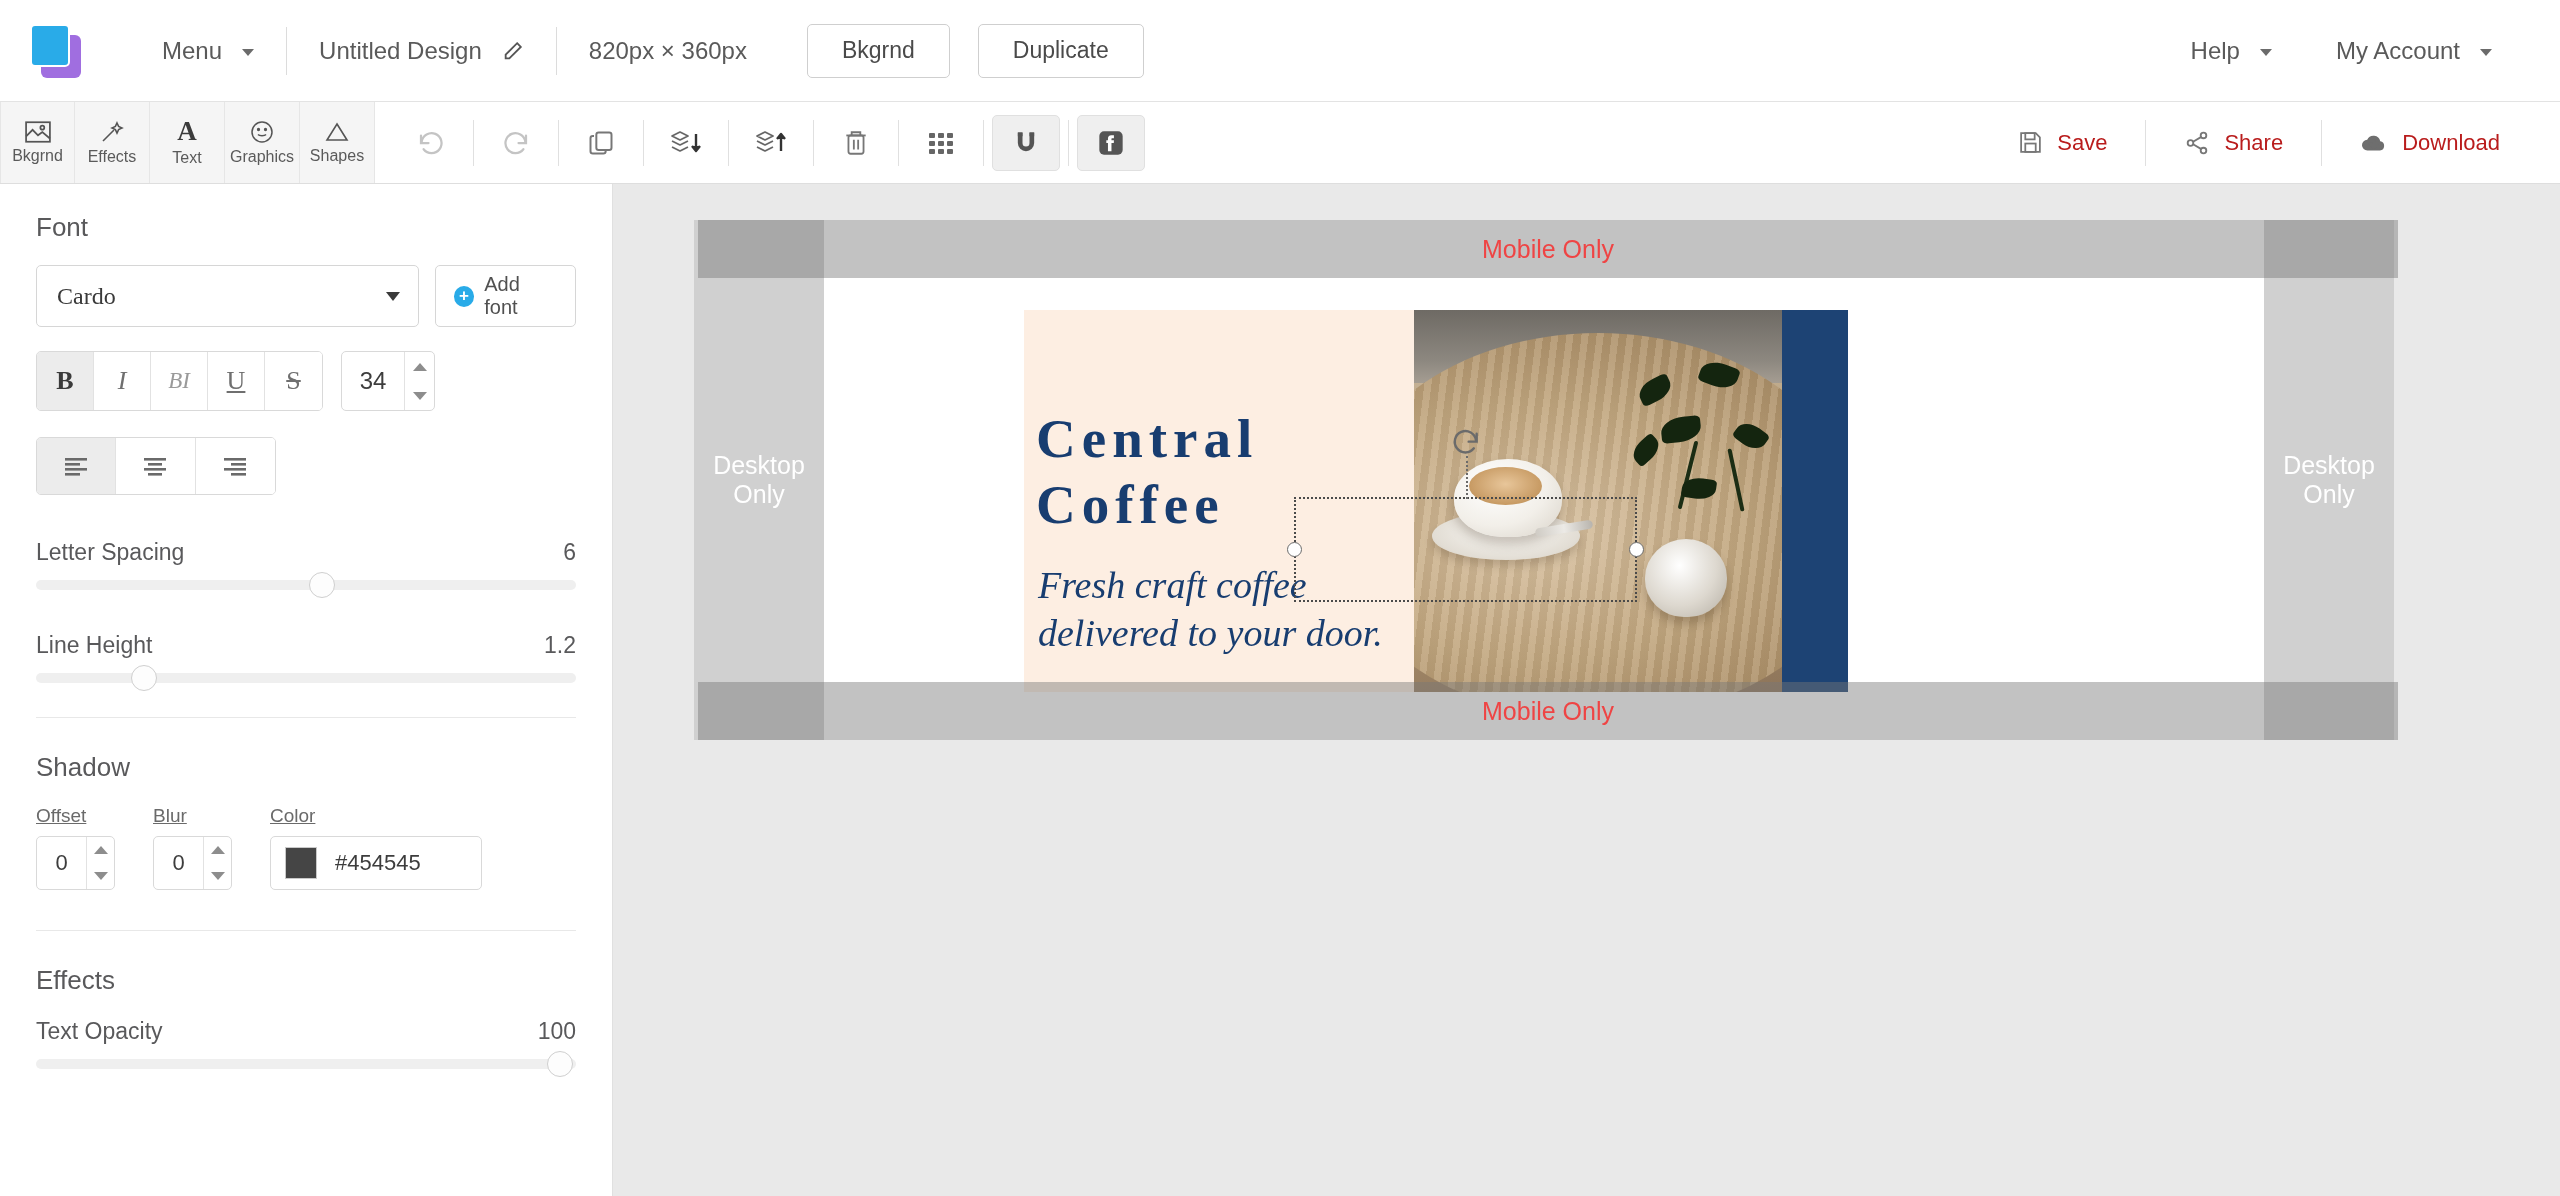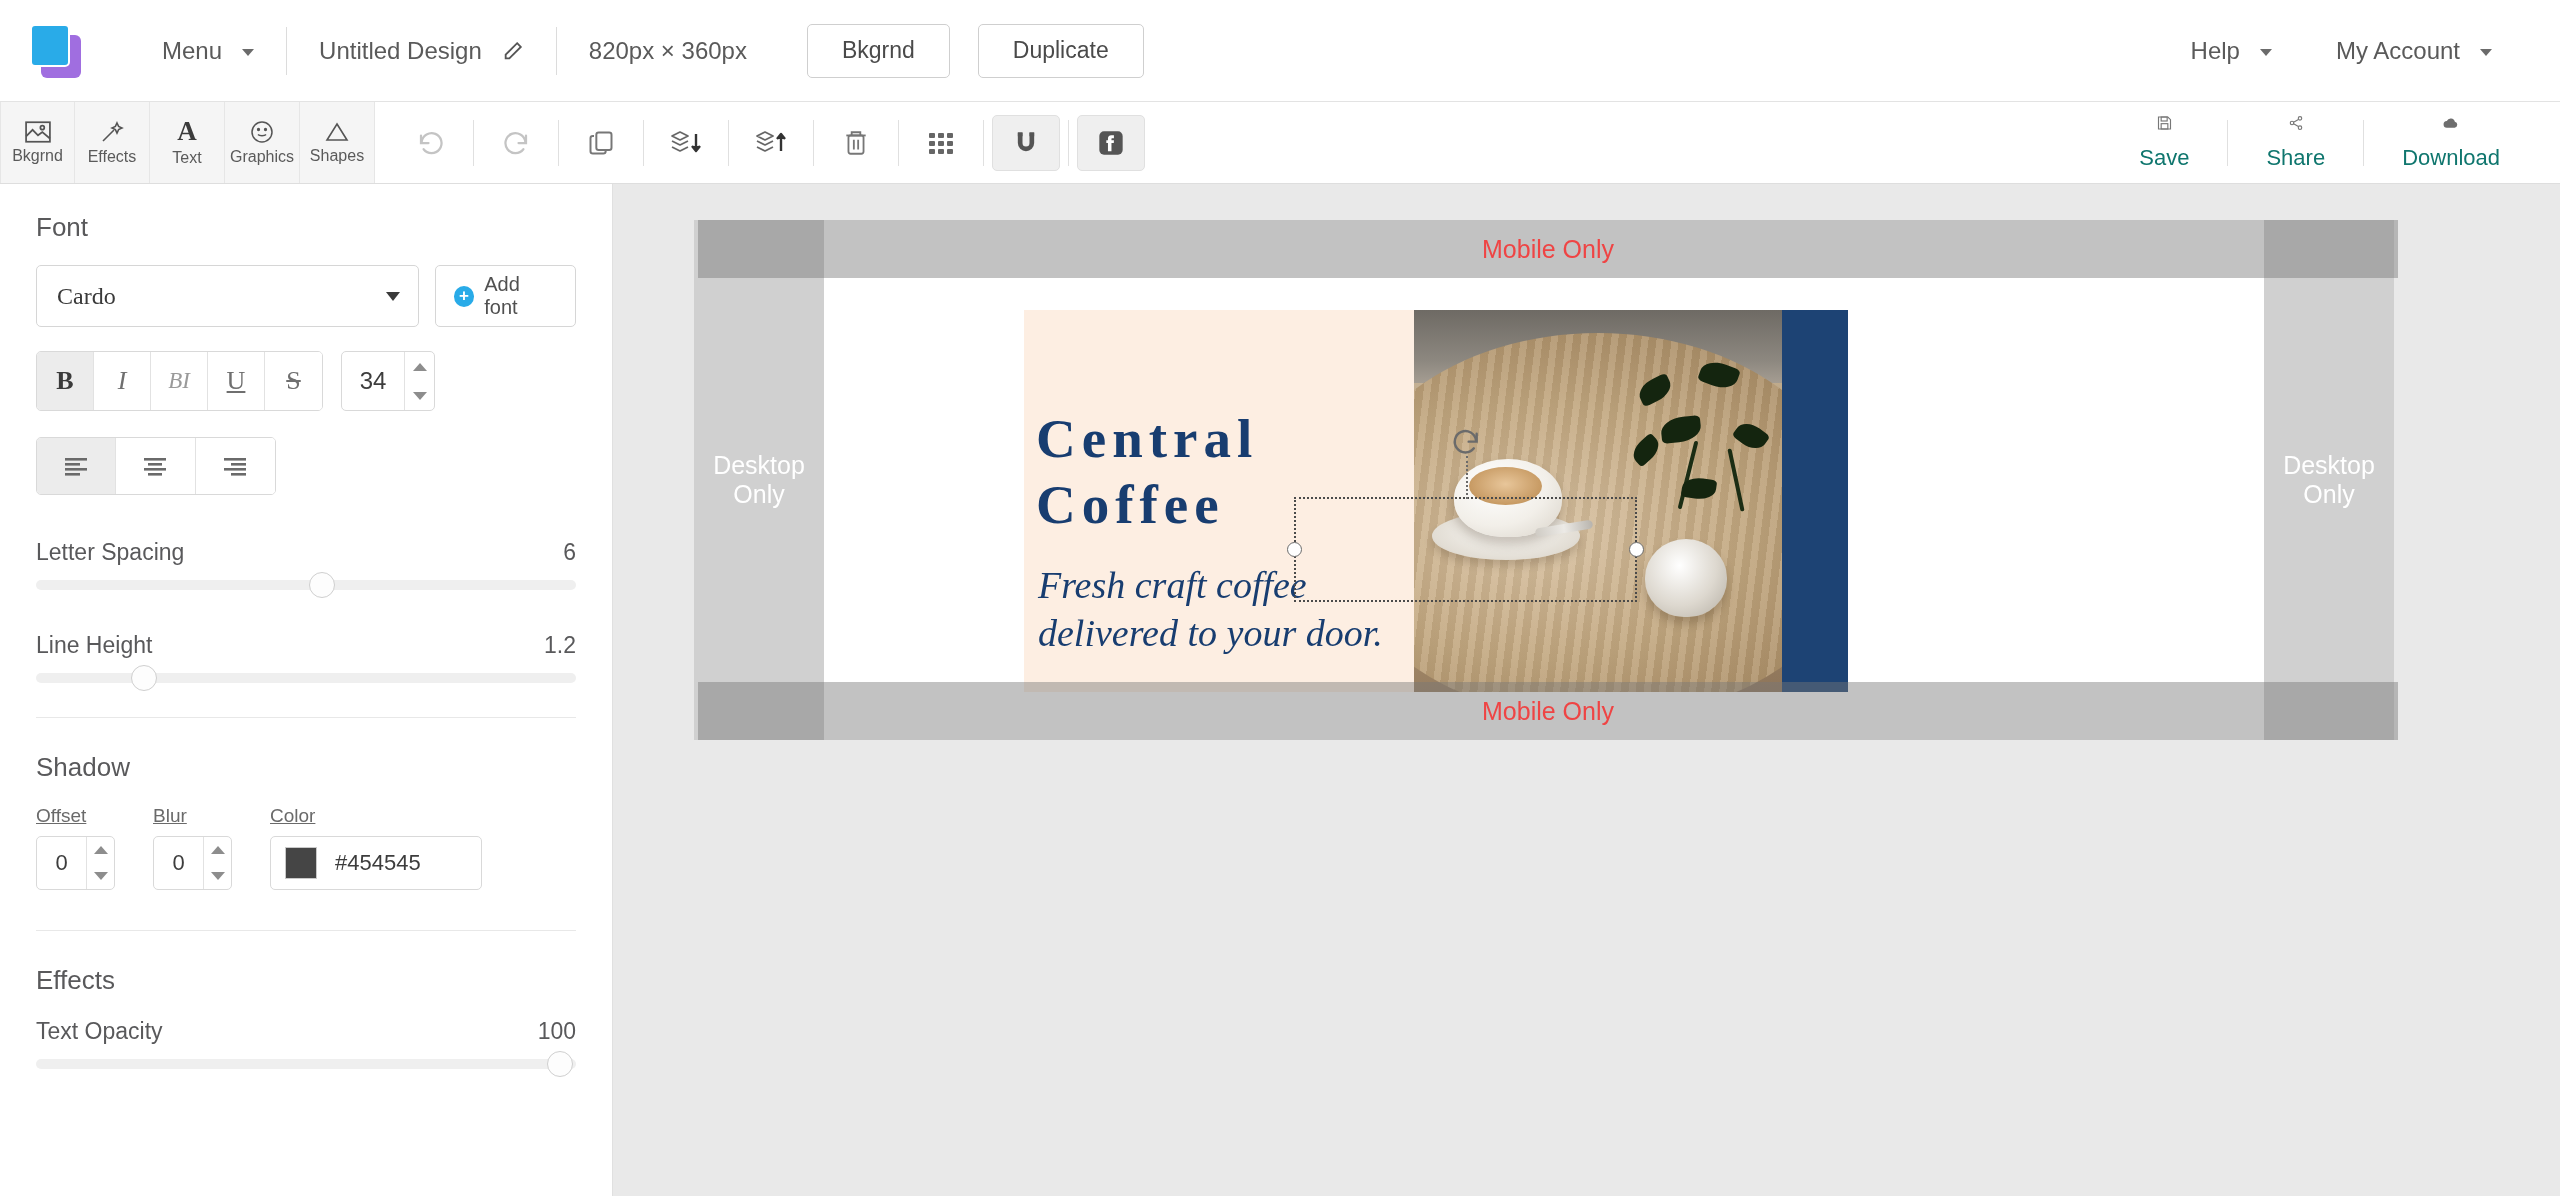--- a/index.html
+++ b/index.html
@@ -112,24 +112,23 @@
   .toolbar-right {
     display: flex; align-items: center;
     background: #ffffff;
     padding-right: 30px;
   }
   .tr-btn {
     display: flex; align-items: center; gap: 14px;
     padding: 0 30px;
     height: 56px;
     font-size: 22px;
-    color: #0f766e;
+    color: #b91c1c;
     cursor: pointer;
     white-space: nowrap;
-    flex-direction: column;
   }
 
   
   .body-wrap { display: flex; height: 1012px; }
 
   
   .sidebar {
     width: 613px;
     background: #ffffff;
     border-right: 1px solid #e0e0e0;

